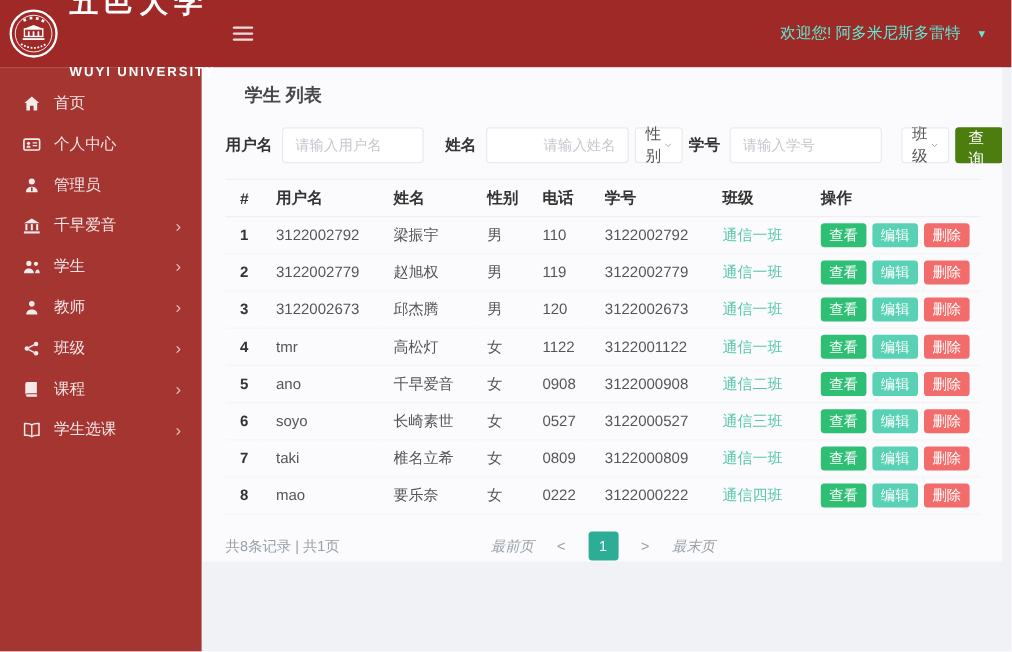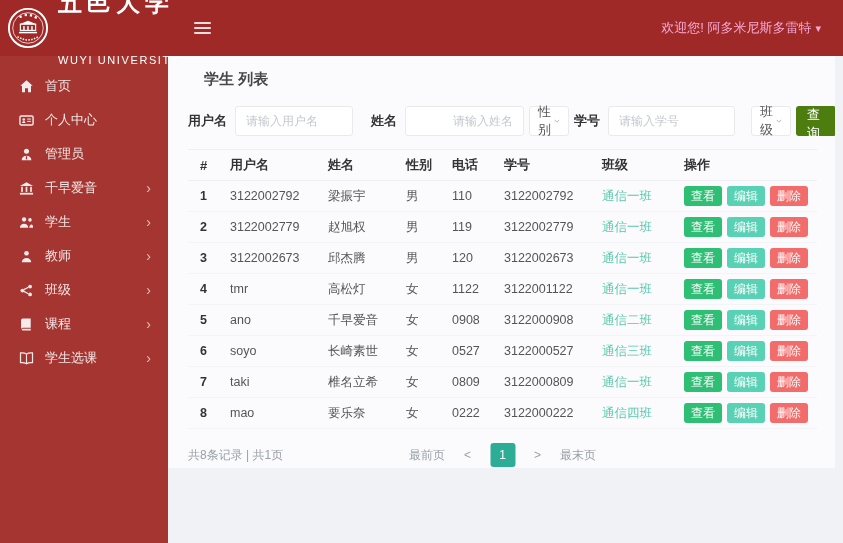--- a/index.html
+++ b/index.html
@@ -6,25 +6,25 @@
   html, body { width: 843px; height: 543px; overflow: hidden;
     font-family: "Liberation Sans", "DejaVu Sans", sans-serif; }
   .app { position: relative; width: 843px; height: 543px; background: #f0f2f6; }
 
   
   .topbar { position: absolute; top: 0; left: 0; width: 843px; height: 56px;
     background: #9e2927; display: flex; align-items: center; color: #fff; z-index: 3; }
   .logo-seal { width: 42px; height: 42px; margin: 0 9px 0 7px; flex: 0 0 auto; }
   .brand { display: flex; flex-direction: column; line-height: 1; gap: 24px; }
   .brand-cn { font-size: 24px; font-weight: bold; letter-spacing: 5px; white-space: nowrap; }
-  .brand-en { font-size: 11px; font-weight: normal; letter-spacing: 1.6px; margin-top: 16px; }
+  .brand-en { font-size: 11px; font-weight: bold; letter-spacing: 1.6px; margin-top: 16px; }
   .hamburger { margin-left: 14px; display: flex; flex-direction: column; gap: 3px; cursor: pointer; }
   .hamburger span { width: 17px; height: 2px; background: rgba(255,255,255,.85); border-radius: 1px; }
-  .welcome { margin-left: auto; margin-right: 22px; font-size: 13px; color: #f9a8d4;
-    display: flex; align-items: center; gap: 4px; cursor: pointer; white-space: nowrap; }
+  .welcome { margin-left: auto; margin-right: 22px; font-size: 13px; color: #5eead4;
+    display: flex; align-items: center; gap: 15px; cursor: pointer; white-space: nowrap; }
   .caret { font-size: 11px; }
 
   
   .sidebar { position: absolute; top: 56px; left: 0; width: 168px; height: 487px;
     background: #a43531; padding-top: 13px; z-index: 2; }
   .side-item { display: flex; align-items: center; height: 34px; padding: 0 17px 0 19px;
     color: #f3e6e6; font-size: 13px; cursor: pointer; }
   .side-item .icon { width: 15px; height: 15px; margin-right: 11px; display: flex;
     align-items: center; color: #f5ebea; flex: 0 0 auto; }
   .side-item .icon svg { width: 15px; height: 15px; }
@@ -66,21 +66,21 @@
     font-size: 12px; margin-right: 5px; cursor: pointer; line-height: 1.2; }
   .btn-view { background: #2ebe74; }
   .btn-edit { background: #58d1b5; }
   .btn-del  { background: #f16c6a; }
 
   .card-footer { position: relative; margin: 11px 18px 0 20px; height: 30px;
     display: flex; align-items: center; }
   .records { font-size: 12px; color: #98a0a7; }
   .pagination { position: absolute; left: 50%; transform: translateX(-50%);
     display: flex; align-items: center; gap: 19px; font-size: 12px; color: #9aa1a8; }
-  .pg { cursor: pointer; white-space: nowrap; }
+  .pg { cursor: pointer; white-space: nowrap; font-style: italic; }
   .page-current { width: 25px; height: 24px; background: #2ead96; color: #fff; border-radius: 3px;
     display: flex; align-items: center; justify-content: center; font-size: 12px; cursor: pointer; }
 </style>
 </head>
 <body>
 
 <div class="app">
 
   <header class="topbar">
     <svg class="logo-seal" viewBox="0 0 44 44">

